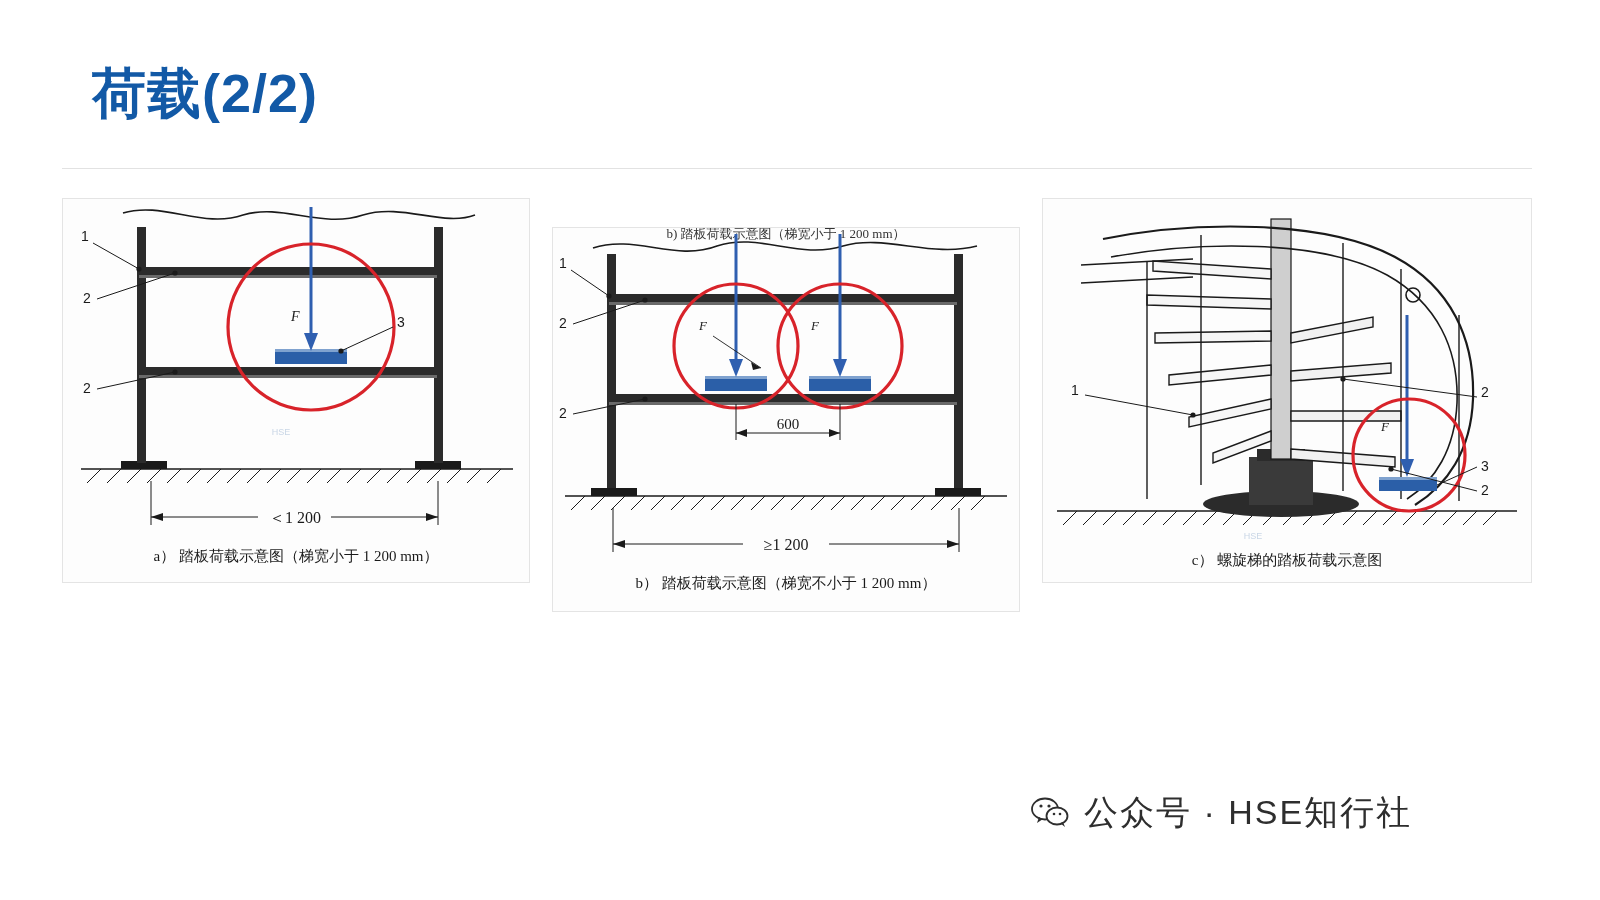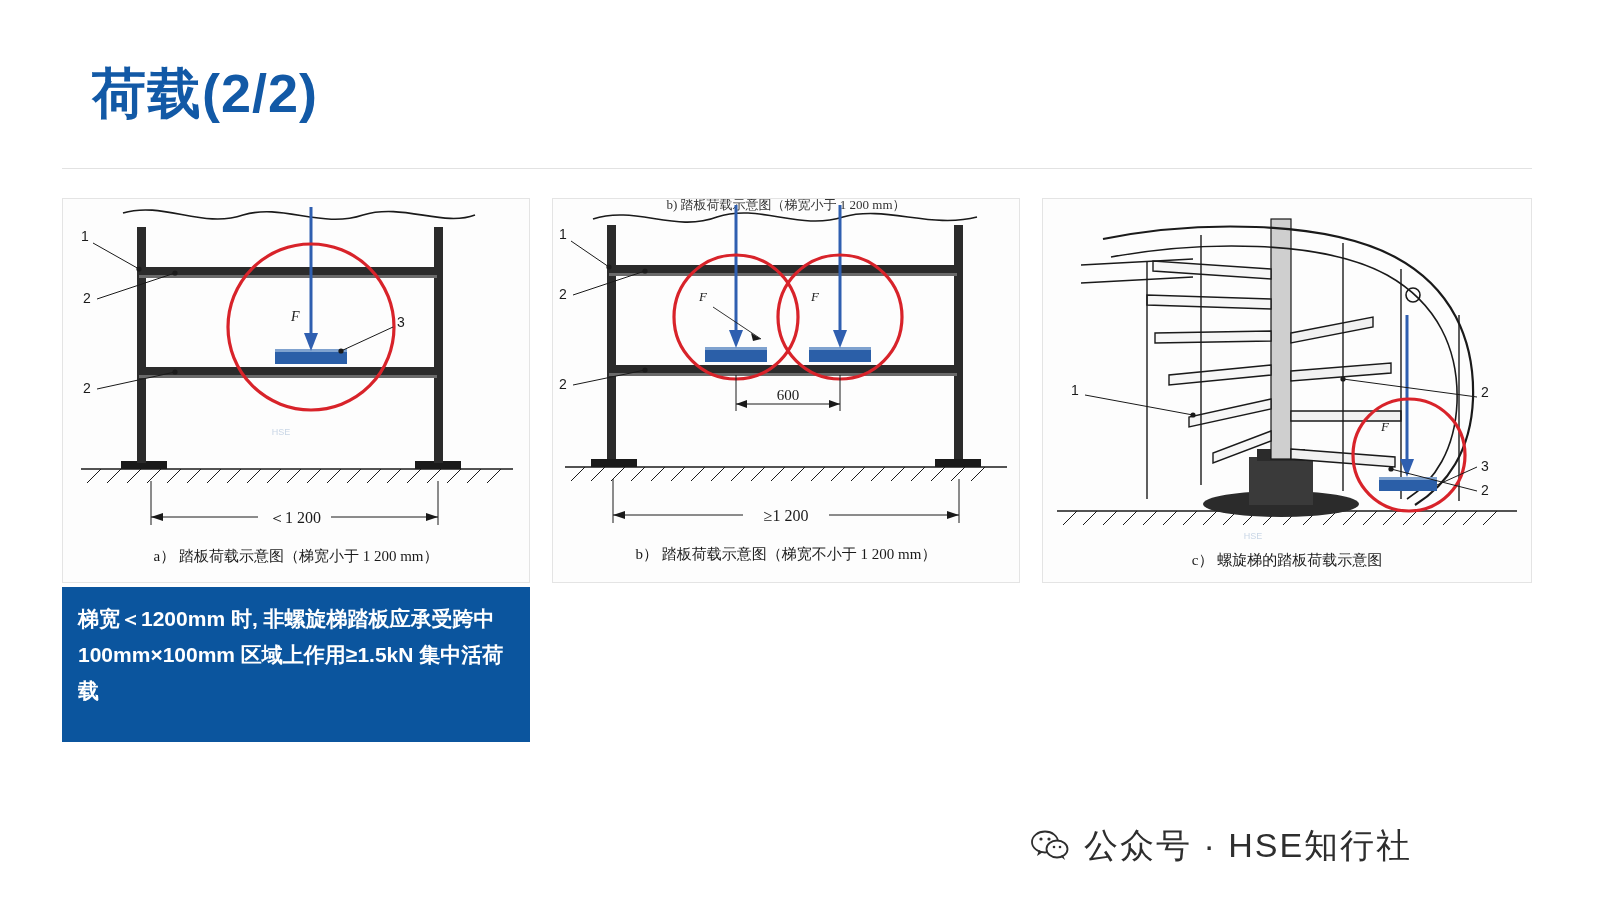--- a/index.html
+++ b/index.html
@@ -41,21 +41,21 @@
     height: 1px;
     background: #e2e2e2;
   }
 
   
   .col {
     position: absolute;
     top: 198px;
   }
   .col-a { left: 62px;  width: 468px; }
-  .col-b { left: 552px; width: 468px; }
+  .col-b { left: 552px; width: 468px; margin-top: 29px; }
   .col-c { left: 1042px;width: 490px; }
 
   .figure {
     position: relative;
     background: #fdfdfd;
     border: 1px solid #e4e4e4;
     box-sizing: border-box;
     overflow: hidden;
   }
   .fig-a, .fig-b { height: 385px; }
@@ -79,21 +79,20 @@
 
   
   .footer {
     position: absolute;
     left: 1030px;
     top: 790px;
     display: flex;
     align-items: center;
     gap: 14px;
     color: #3a3a3a;
-    margin-top: 33px;
   }
   .wechat-icon {
     width: 40px; height: 34px;
     position: relative;
   }
   .footer-text {
     font-size: 34px;
     letter-spacing: 2px;
     white-space: nowrap;
     color: #2e2e2e;
@@ -184,21 +183,20 @@
         <polygon points="375,318 363,314 363,322" fill="#1a1a1a"></polygon>
         <line x1="88" y1="282" x2="88" y2="326" stroke="#1a1a1a" stroke-width="1"></line>
         <line x1="375" y1="282" x2="375" y2="326" stroke="#1a1a1a" stroke-width="1"></line>
         <text x="232" y="324" font-size="16" text-anchor="middle" font-family="Liberation Serif, serif" fill="#1a1a1a">＜1 200</text>
 
         <text class="wm" x="218" y="236" text-anchor="middle">HSE</text>
 
         <text x="233" y="362" font-size="15" text-anchor="middle" font-family="Liberation Serif, serif" fill="#1a1a1a">a）  踏板荷载示意图（梯宽小于 1 200 mm）</text>
       </svg>
     </div>
-    <div class="caption-box">梯宽＜1200mm 时, 非螺旋梯踏板应承受跨中100mm×100mm 区域上作用≥1.5kN 集中活荷载</div>
   </div>
 
   <div class="col col-b">
     <div class="figure fig-b">
       <svg class="fig-svg" width="466" height="383" viewBox="0 0 466 383">
 
         <text x="233" y="10" font-size="13" text-anchor="middle" font-family="Liberation Serif, serif" fill="#333">b)   踏板荷载示意图（梯宽小于 1 200 mm）</text>
 
         <line x1="12" y1="268" x2="454" y2="268" stroke="#1a1a1a" stroke-width="1.6"></line>
         <g stroke="#1a1a1a" stroke-width="1">

